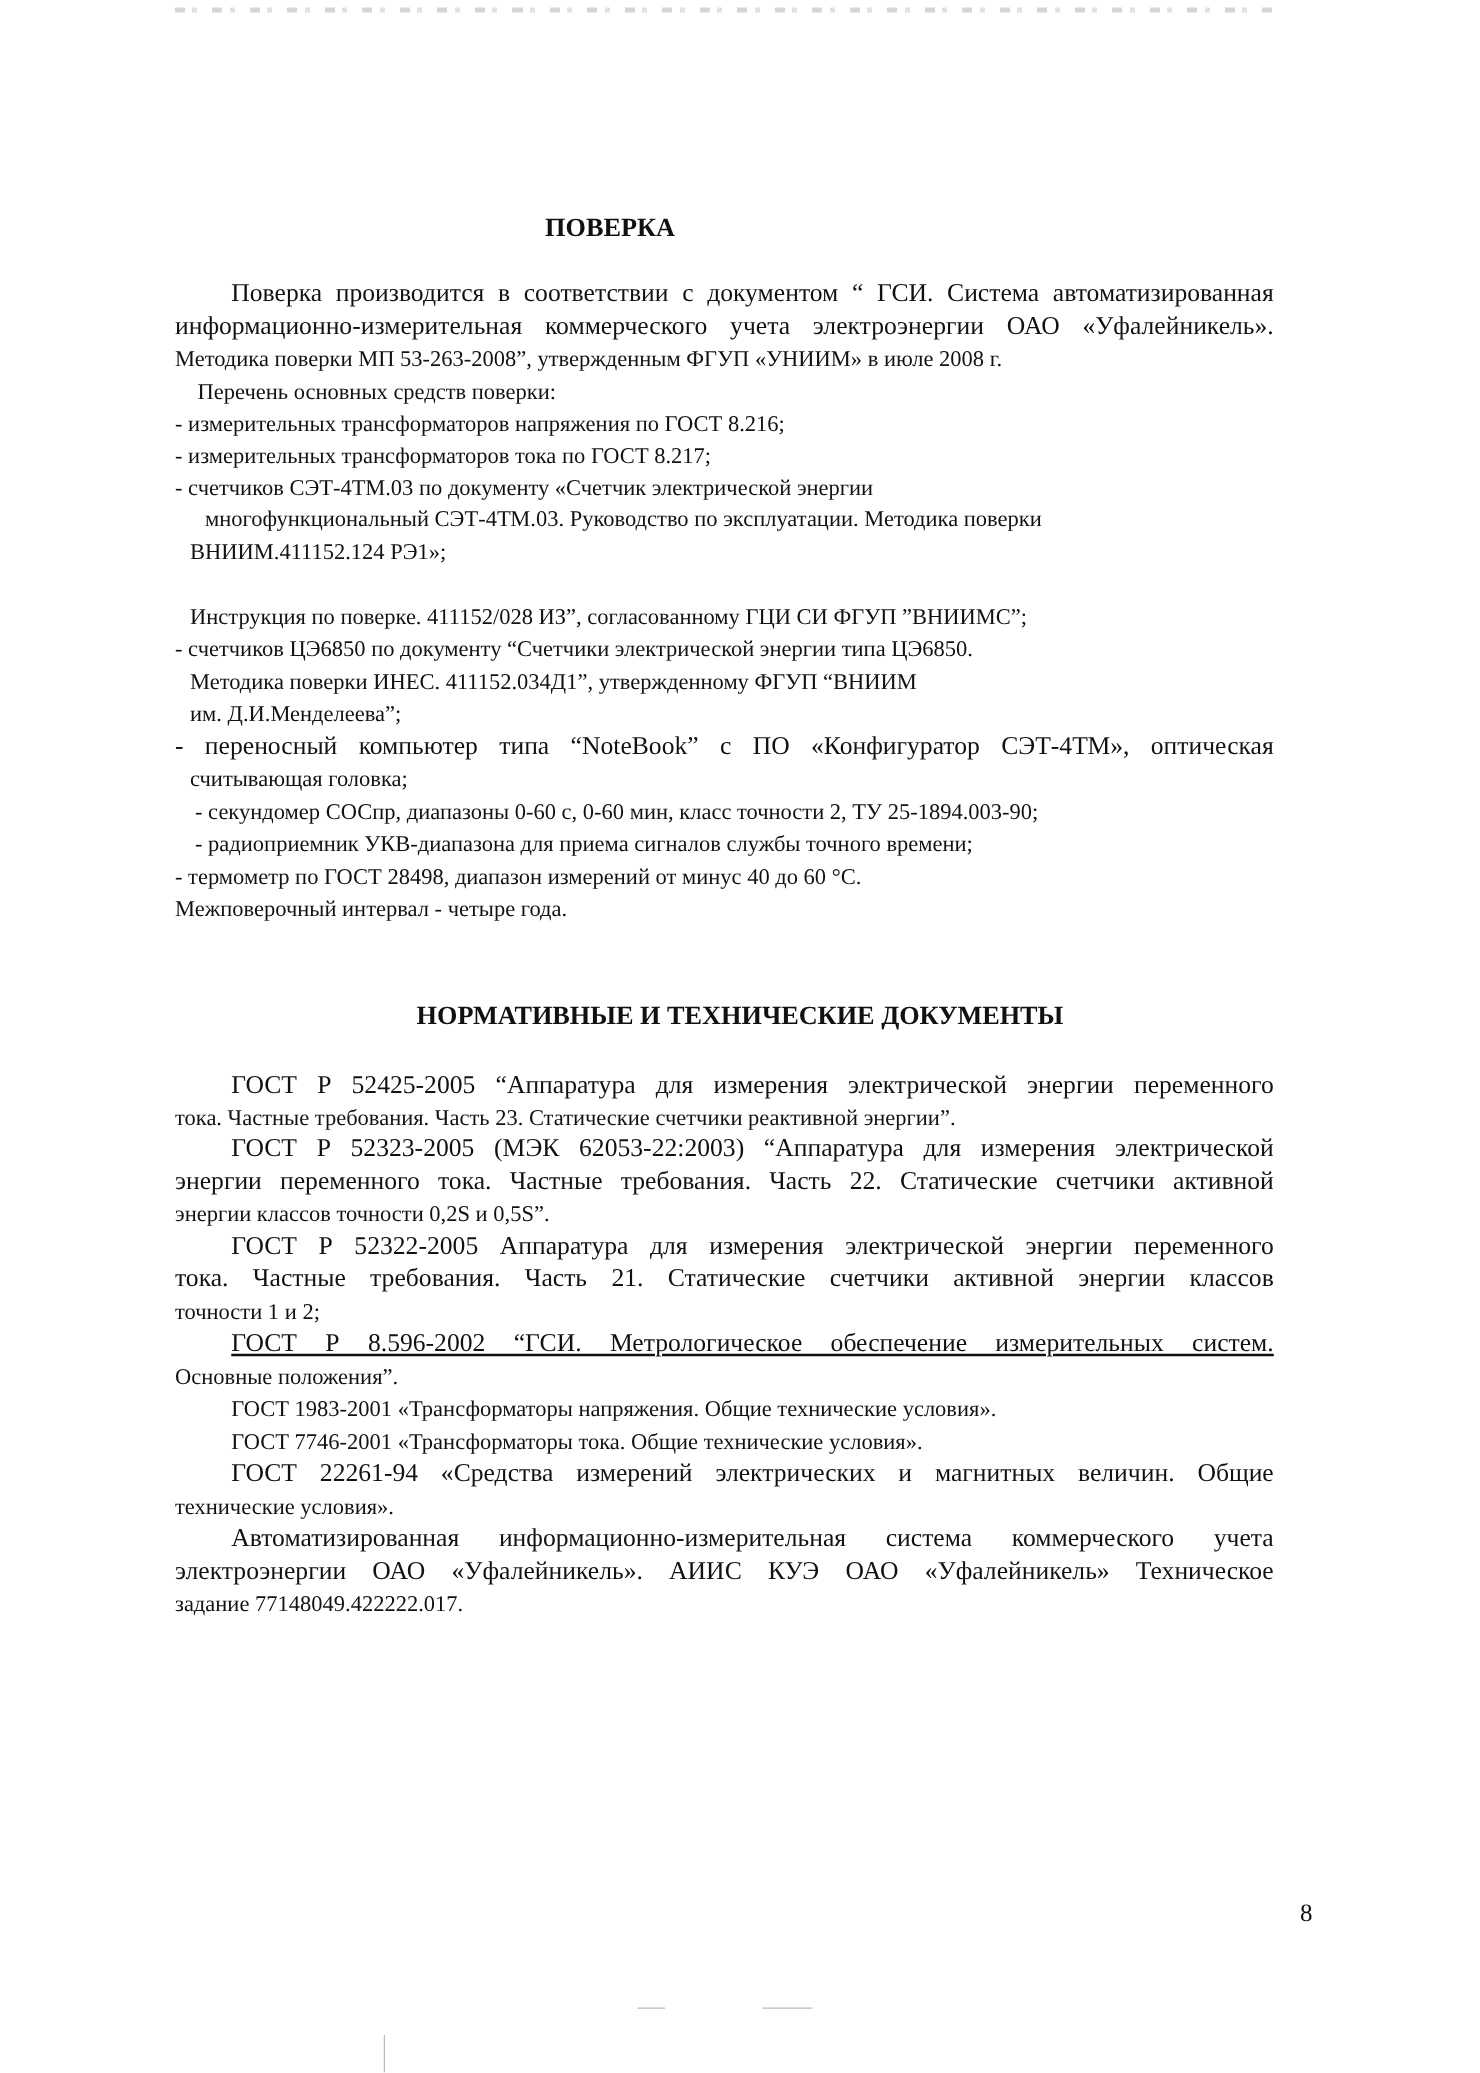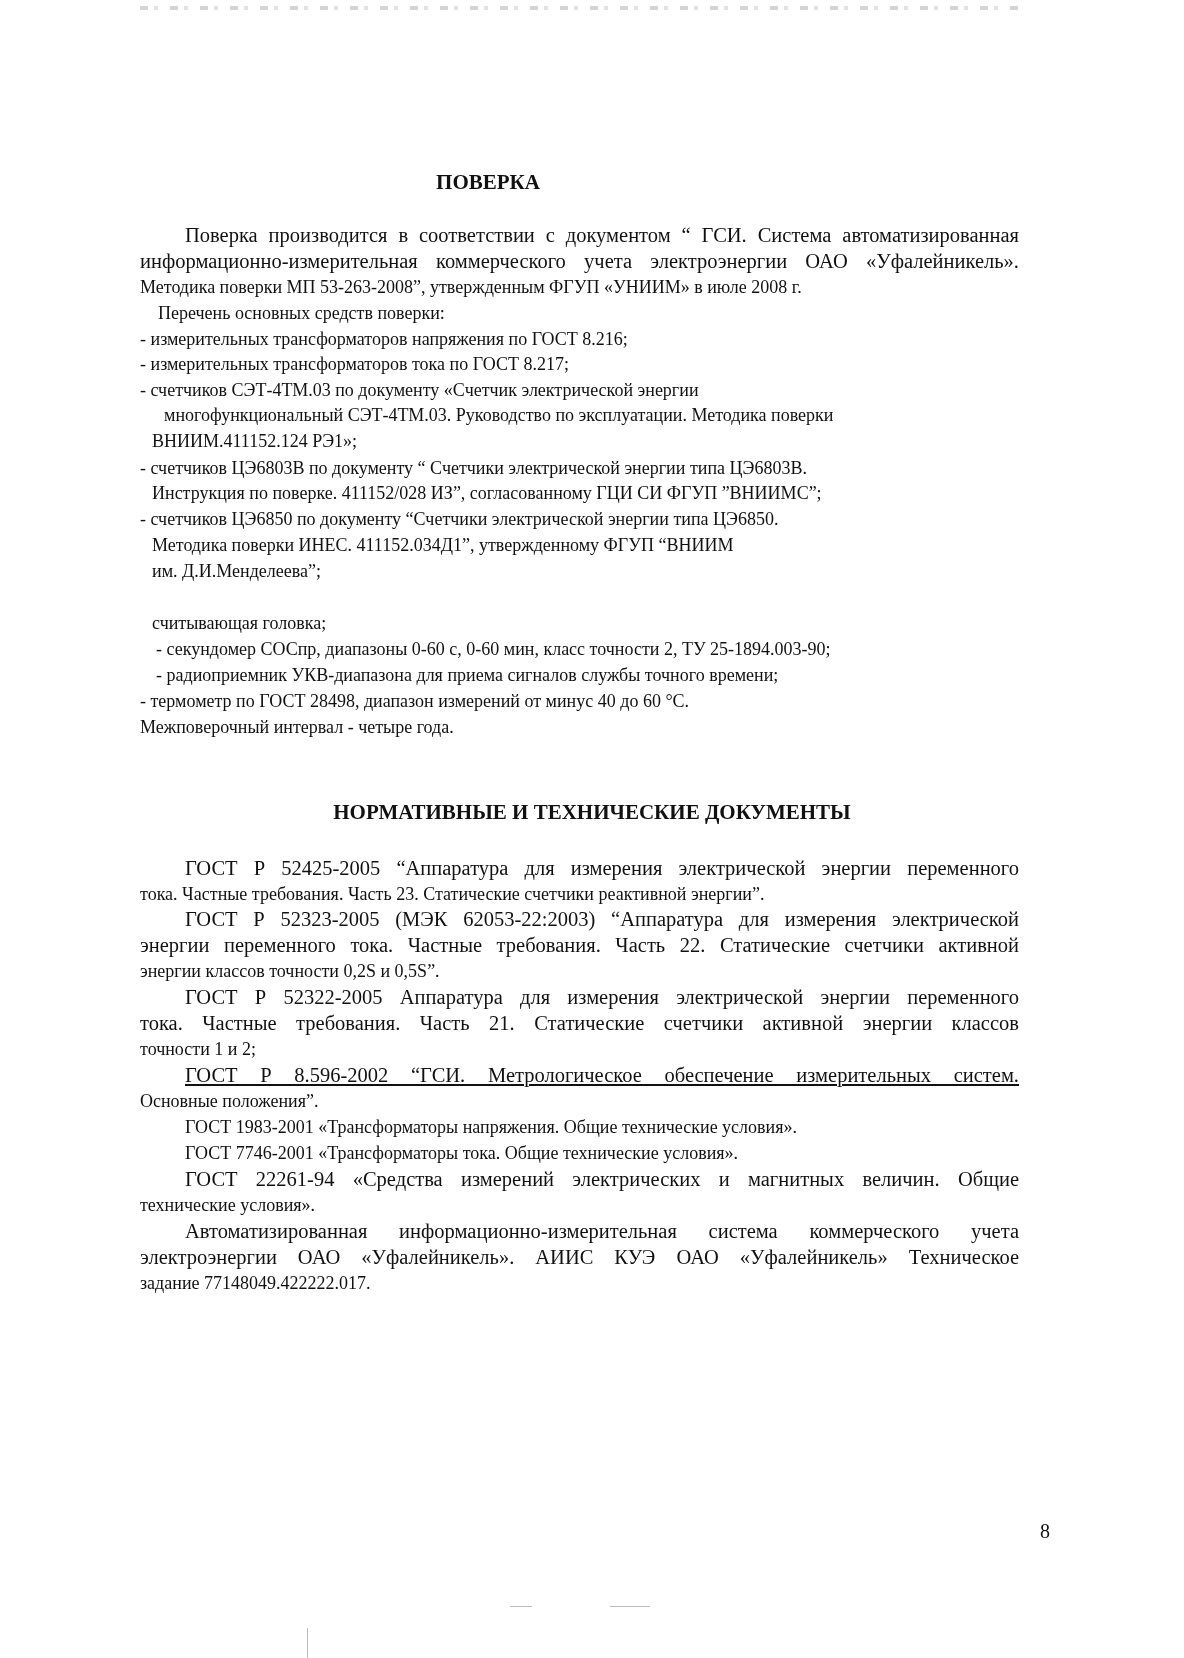--- a/index.html
+++ b/index.html
@@ -41,27 +41,27 @@
   <div class="line" style="left:140px; top:275px;">Методика поверки  МП   53-263-2008”, утвержденным ФГУП «УНИИМ» в июле 2008 г.</div>
 
   <div class="line" style="left:158px; top:301px;">Перечень основных средств поверки:</div>
 
   <div class="line" style="left:140px; top:327px;">-  измерительных трансформаторов напряжения по ГОСТ 8.216;</div>
   <div class="line" style="left:140px; top:352px;">-  измерительных трансформаторов тока по ГОСТ 8.217;</div>
   <div class="line" style="left:140px; top:378px;">- счетчиков СЭТ-4ТМ.03  по  документу     «Счетчик электрической энергии</div>
   <div class="line" style="left:164px; top:403px;">многофункциональный СЭТ-4ТМ.03. Руководство по эксплуатации. Методика поверки</div>
   <div class="line" style="left:152px; top:429px;">ВНИИМ.411152.124 РЭ1»;</div>
 
-  <div class="line" style="left:140px; top:456px;">-    счетчиков ЦЭ6803В по документу “ Счетчики электрической энергии типа ЦЭ6803В.</div>
   <div class="line" style="left:152px; top:481px;">Инструкция по поверке. 411152/028 ИЗ”, согласованному ГЦИ СИ ФГУП ”ВНИИМС”;</div>
 
   <div class="line" style="left:140px; top:507px;">- счетчиков ЦЭ6850 по  документу “Счетчики электрической энергии типа ЦЭ6850.</div>
   <div class="line" style="left:152px; top:533px;">Методика поверки ИНЕС. 411152.034Д1”,  утвержденному ФГУП “ВНИИМ</div>
   <div class="line" style="left:152px; top:559px;">им. Д.И.Менделеева”;</div>
 
+  <div class="justify" style="left:140px; width:879px; top:585px;">- переносный компьютер типа “NoteBook” с ПО «Конфигуратор СЭТ-4ТМ», оптическая</div>
   <div class="line" style="left:152px; top:611px;">считывающая головка;</div>
 
   <div class="line" style="left:156px; top:637px;">-    секундомер СОСпр, диапазоны 0-60 с, 0-60 мин, класс точности 2, ТУ 25-1894.003-90;</div>
   <div class="line" style="left:156px; top:663px;">-   радиоприемник УКВ-диапазона для приема сигналов службы точного времени;</div>
   <div class="line" style="left:140px; top:689px;">-   термометр по ГОСТ 28498, диапазон измерений от минус 40 до 60 °С.</div>
 
   <div class="line" style="left:140px; top:715px;">Межповерочный интервал -  четыре года.</div>
 
   <div class="heading" style="left:0; width:1184px; top:800px;">НОРМАТИВНЫЕ И ТЕХНИЧЕСКИЕ ДОКУМЕНТЫ</div>
 

